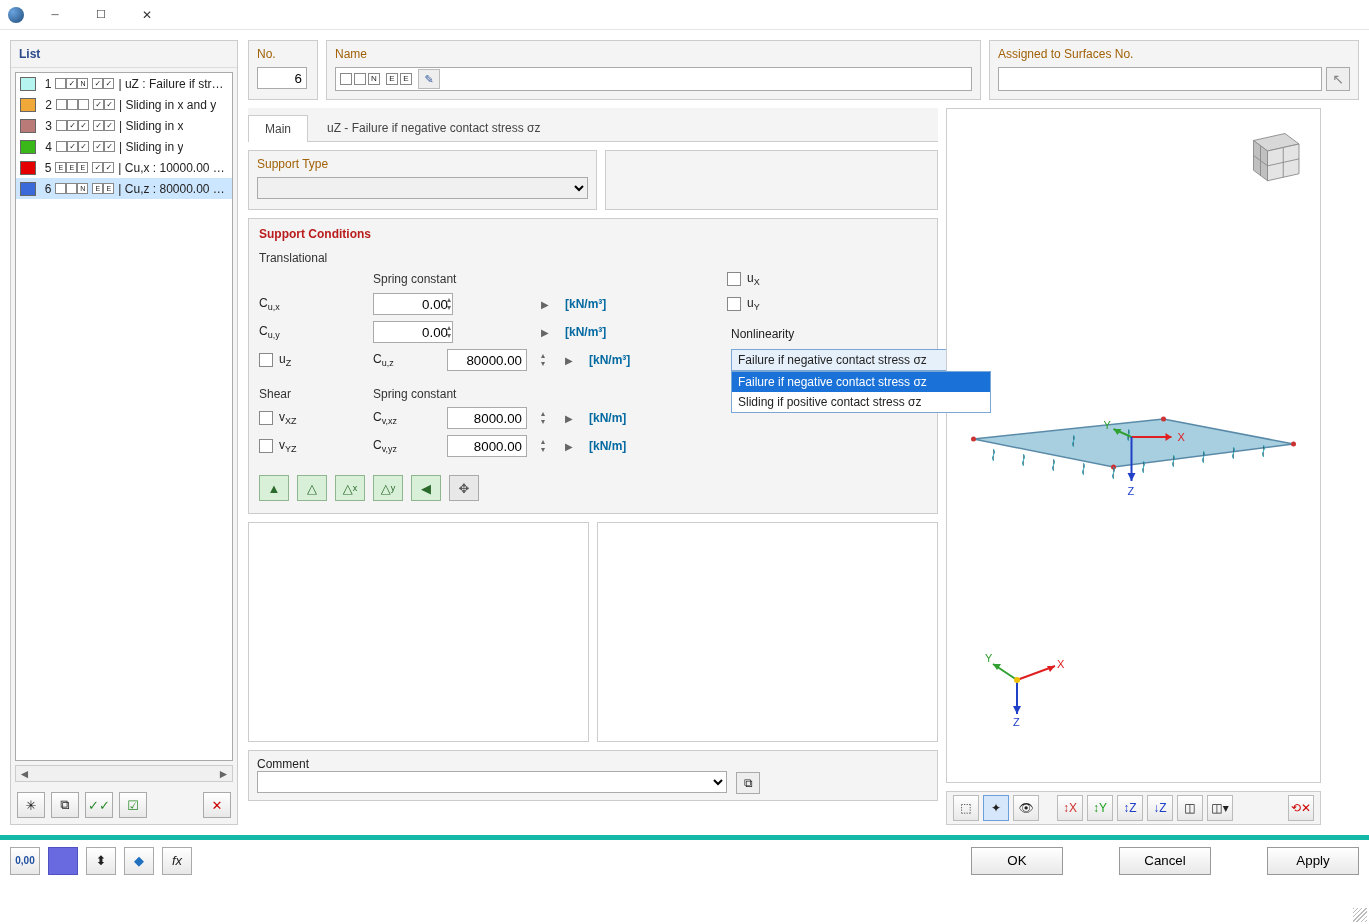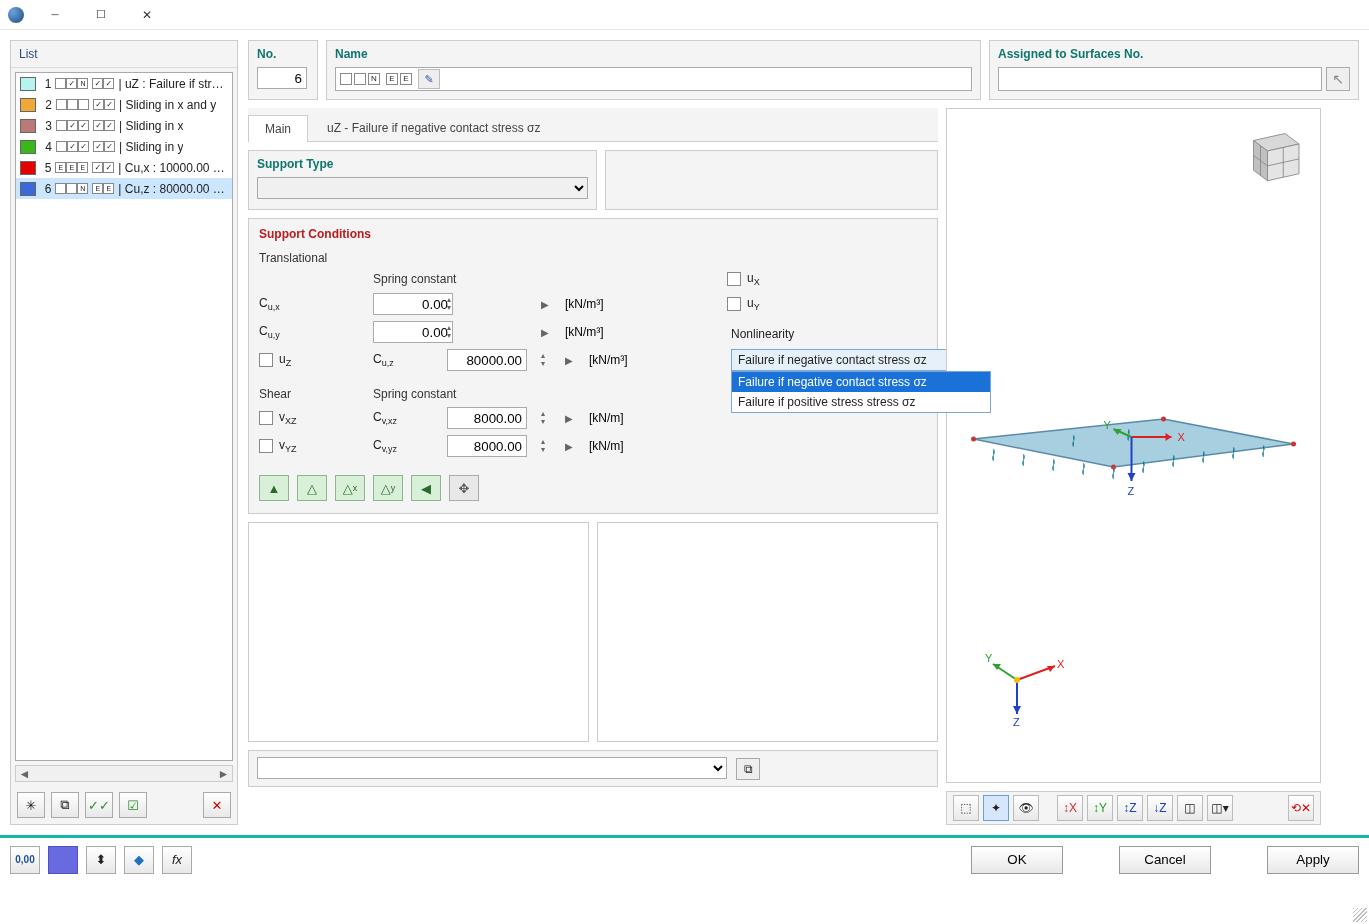--- a/index.html
+++ b/index.html
@@ -49,21 +49,21 @@
     width: 228px;
     display: flex;
     flex-direction: column;
     border: 1px solid #ccc;
     background: #f4f4f4;
   }
   .panel-header {
     background: #f4f4f4;
     padding: 6px 8px;
     color: #2a4a8a;
-    font-weight: 400;
+    font-weight: 700;
     border-bottom: 1px solid #ddd;
   }
   .list-area {
     flex: 1;
     background: #fff;
     overflow: hidden;
     border: 1px solid #aaa;
     margin: 4px;
   }
   .list-row {
@@ -124,21 +124,21 @@
   .tbtn.danger { color: #c00; margin-left:auto;}
 
   
   .mid-panel { flex: 1; display: flex; flex-direction: column; gap: 8px; }
   .top-row { display: flex; gap: 8px; }
   .box {
     border: 1px solid #ccc;
     background: #f4f4f4;
     padding: 6px 8px 8px 8px;
   }
-  .box .box-title { color: #0f766e; font-weight: 700; margin-bottom: 6px; }
+  .box .box-title { color: #a16207; font-weight: 400; margin-bottom: 6px; }
   .no-box { width: 70px; }
   .no-box input {
     width: 50px; height: 22px; text-align: right;
     border: 1px solid #aaa; padding: 0 4px; background:#fff;
   }
   .name-box { flex: 1; display:flex; flex-direction:column;}
   .name-field {
     display: flex; align-items: center;
     background: #fff; border: 1px solid #aaa;
     height: 24px; padding: 0 4px; overflow:hidden;
@@ -207,21 +207,21 @@
     width:14px;height:14px;border:1px solid #888;background:#fff;display:inline-block;
   }
   .chk-label { display:flex;align-items:center;gap:6px;}
   .numfield {
     height:22px;width:80px;border:1px solid #aaa;background:#fff;text-align:right;padding:0 4px;
   }
   .spin { width:14px;height:22px;display:flex;flex-direction:column;justify-content:center;color:#666;}
   .spin::before{content:"▴";font-size:8px;line-height:8px;}
   .spin::after{content:"▾";font-size:8px;line-height:8px;}
   .arrow-r { width:14px;color:#666;font-size:10px;}
-  .unit { color:#000000;}
+  .unit { color:#0369a1;font-weight:bold;}
   sub { font-size:9px; }
   sup { font-size:9px; }
   .nonlin-label { grid-column: 8; margin-bottom:-4px; padding-left:4px;}
   .spacer-row { grid-column: 1 / -1; height: 4px; }
   .group-label { grid-column: 1; color:#333; }
 
   .dropdown-wrap { grid-column:8; position:relative; padding-left:4px;}
   .dropdown-btn {
     width: 260px;height:22px;
     background:#e6f0fa;border:1px solid #7aa7d6;
@@ -264,21 +264,21 @@
     height:34px;border:1px solid #ccc;background:#f4f4f4;display:flex;align-items:center;padding:0 6px;gap:4px;
   }
   .pv-btn{width:26px;height:26px;border:1px solid #bbb;background:linear-gradient(#fff,#e8e8e8);display:flex;align-items:center;justify-content:center;font-size:12px;}
   .pv-btn.on{border-color:#6a9edc;background:#d7e7fb;}
   .pv-btn.red{color:#c00;margin-left:auto;}
   .pv-spacer{width:10px;}
 
   
   .bottom-bar {
     height: 46px;
-    border-top: 3px solid #14b8a6;
+    border-top: 5px solid #14b8a6;
     display:flex;align-items:center;padding:0 10px;gap:8px;
   }
   .bottom-bar .bbtn{
     width:30px;height:28px;border:1px solid #aaa;background:linear-gradient(#fff,#e8e8e8);
     display:flex;align-items:center;justify-content:center;font-size:13px;
   }
   .bottom-bar .spacer{flex:1;}
   .bottom-bar .btn{
     min-width:92px;height:28px;border:1px solid #999;background:linear-gradient(#fff,#e8e8e8);
     padding:0 14px;
@@ -494,21 +494,21 @@
             <div class="arrow-r">▶</div>
             <div class="unit">[kN/m³]</div>
             <div></div>
             <div class="dropdown-wrap">
               <div class="dropdown-btn">
                 <span>Failure if negative contact stress σz</span>
                 <span class="dd-arrow">▾</span>
               </div>
               <div class="dropdown-menu">
                 <div class="opt hover">Failure if negative contact stress σz</div>
-                <div class="opt">Failure if positive stress stress σz</div>
+                <div class="opt">Sliding if positive contact stress σz</div>
               </div>
             </div>
 
             <div class="spacer-row"></div>
 
             <div class="group-label">Shear</div>
             <div class="colhead" style="grid-column:2/7">Spring constant</div>
             <div style="grid-column:7/9"></div>
 
             <div class="chk-label">
@@ -546,20 +546,21 @@
           </div>
         </div>
 
         <div class="empty-panels">
           <div class="ep"></div>
           <div class="ep"></div>
         </div>
 
         <div class="comment-row">
           <div class="comment-box">
+            <div class="box-title">Comment</div>
             <select></select>
             <span class="comment-extra">⧉</span>
           </div>
         </div>
       </div>
 
       <div class="right-col">
         <div class="preview-box">
           <div class="cube3d">
             <svg viewBox="0 0 80 80">

